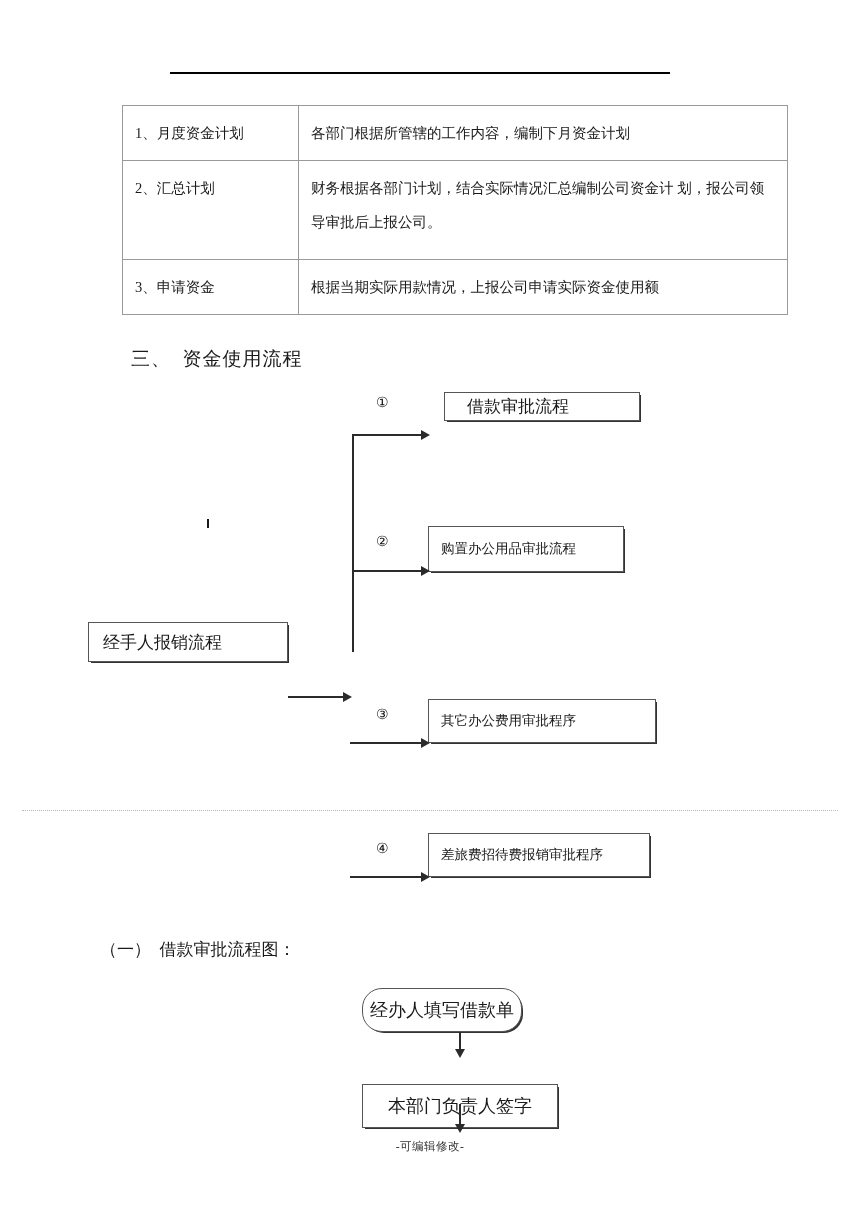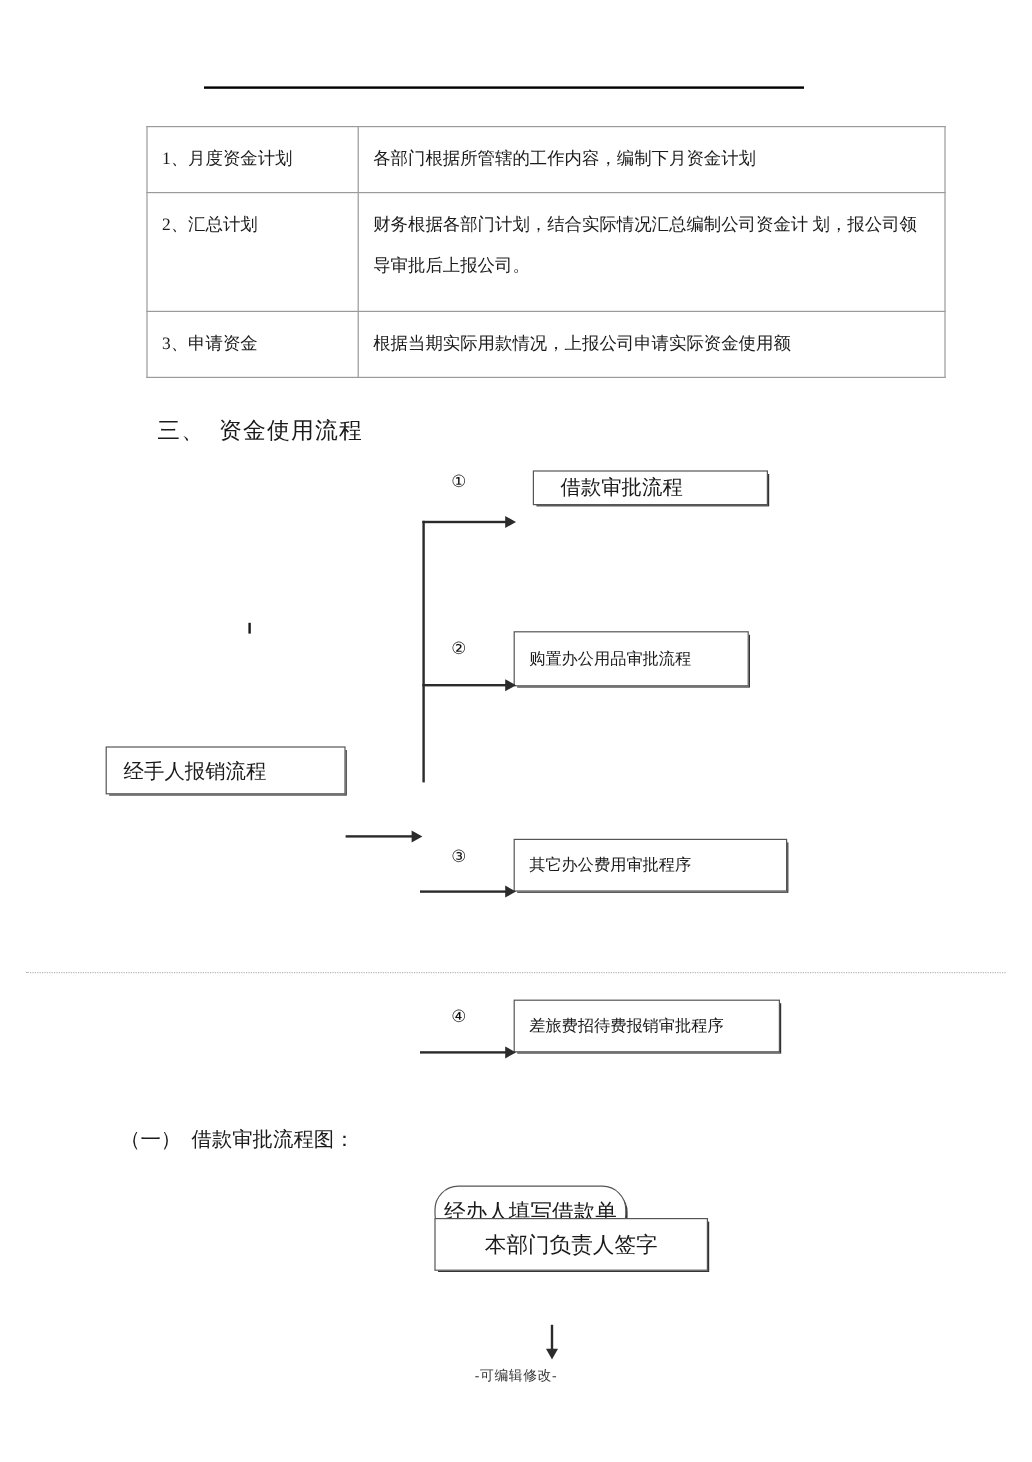--- a/index.html
+++ b/index.html
@@ -155,21 +155,21 @@
   .sub-heading {
     position: absolute;
     left: 100px;
     top: 938px;
     font-size: 17px;
     white-space: pre;
   }
 
   
   .box-s1 { left: 362px; top: 988px; width: 160px; height: 44px; justify-content: center; font-size: 18px; border-radius: 20px; }
-  .box-s2 { left: 362px; top: 1015px; width: 228px; height: 44px; justify-content: flex-end; font-size: 18px; }
+  .box-s2 { left: 362px; top: 1084px; width: 196px; height: 44px; justify-content: flex-end; font-size: 18px; }
   .box-s1 span, .box-s2 span { text-align: center; }
 
   .sv1     { left: 459px; top: 1032px; height: 19px; }
   .sv1-ah  { left: 455px; top: 1049px; }
   .sv2     { left: 459px; top: 1104px; height: 22px; }
   .sv2-ah  { left: 455px; top: 1124px; }
 
   
   .footer {
     position: absolute;

